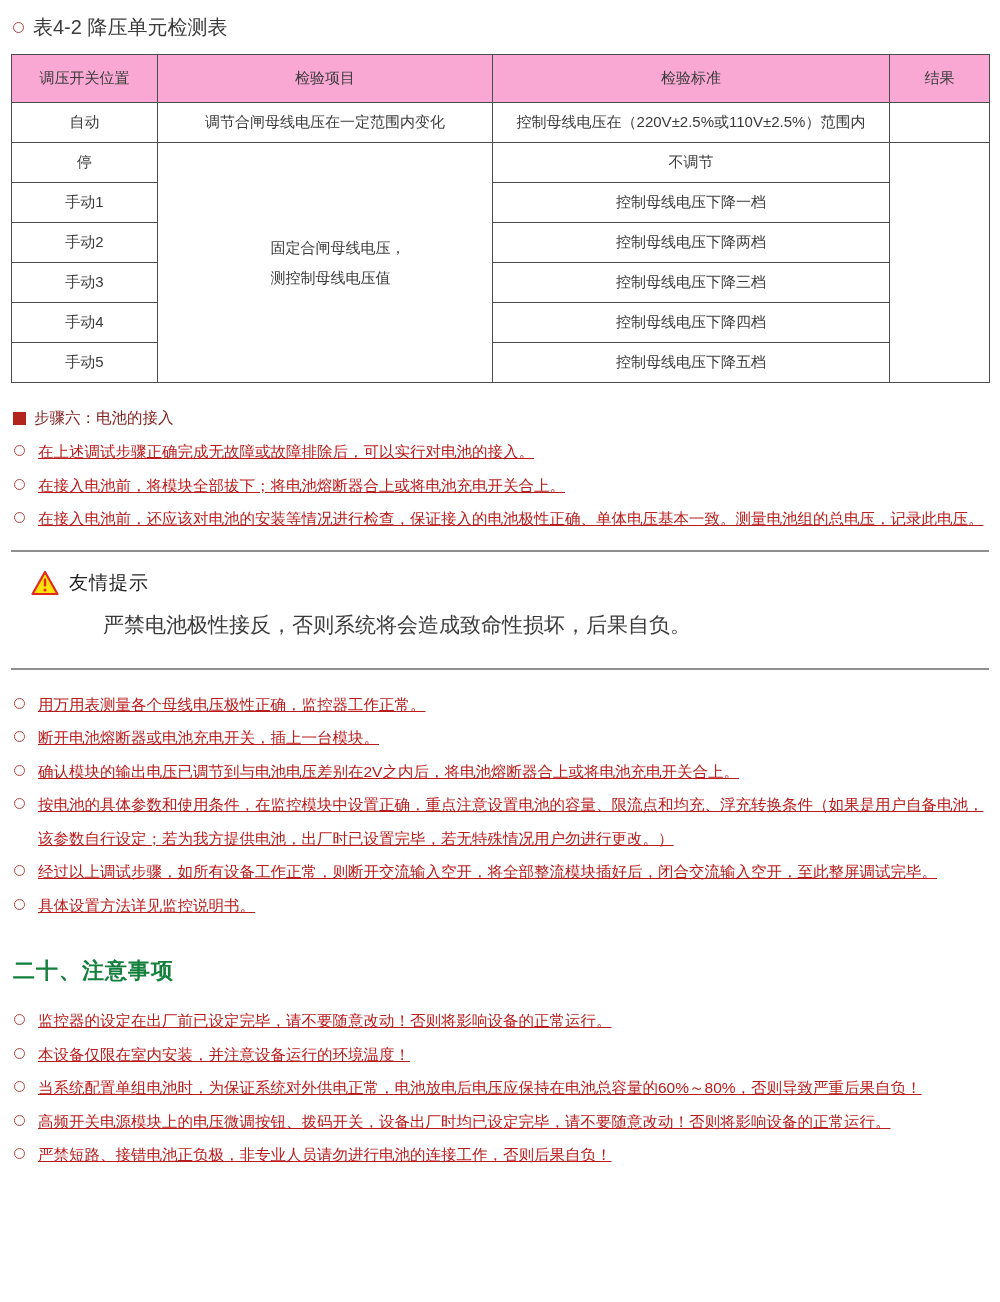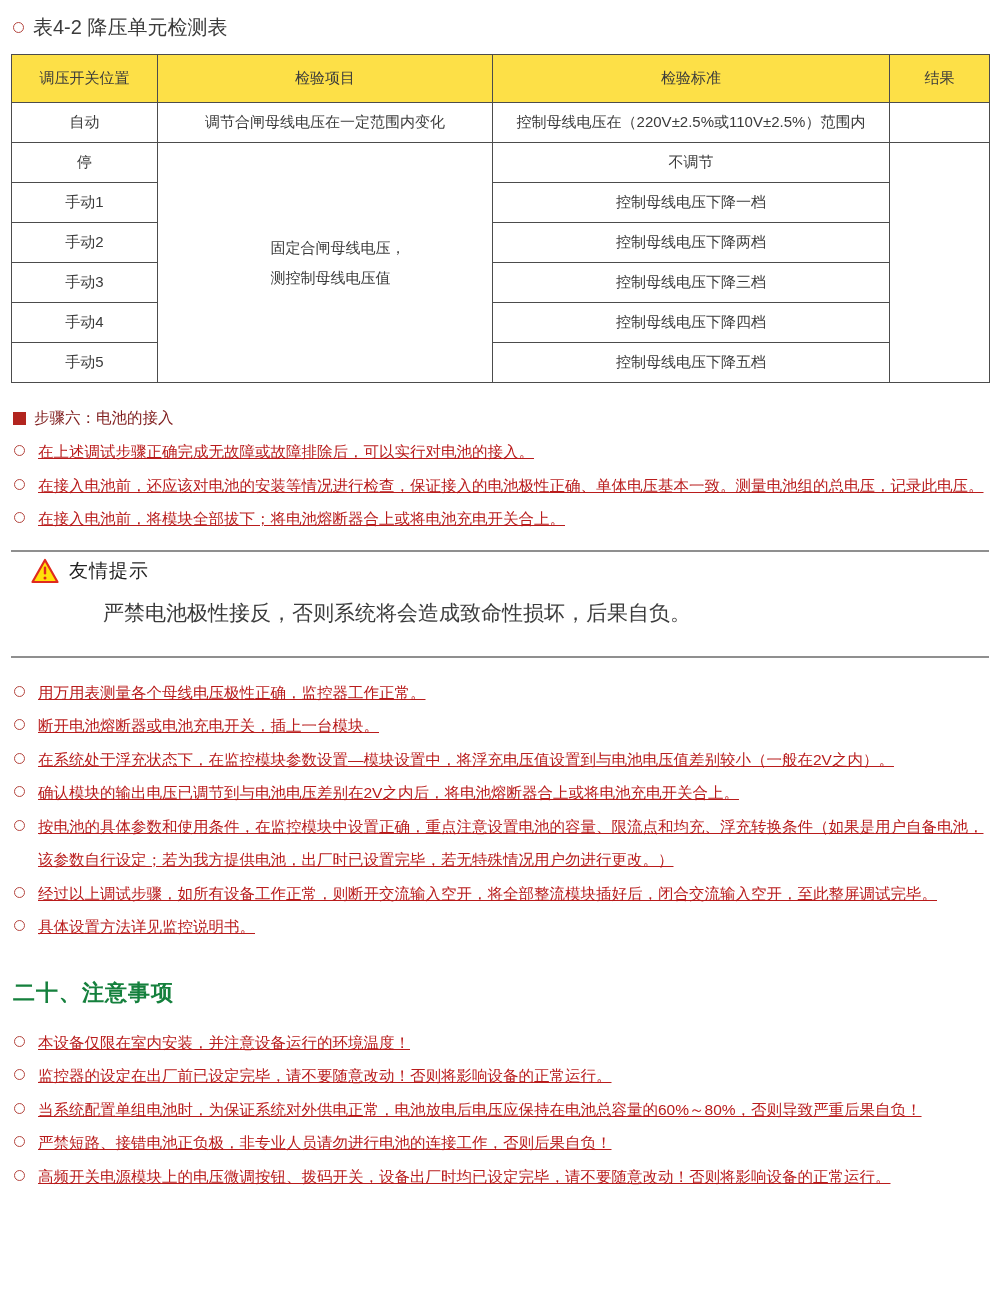--- a/index.html
+++ b/index.html
@@ -15,21 +15,21 @@
   .caption { display: flex; align-items: center; font-size: 20px; margin: 2px 0 13px 2px; }
   .ring {
     display: inline-block; width: 11px; height: 11px;
     border: 1.6px solid #b5463f; border-radius: 50%;
     margin-right: 9px; flex: 0 0 auto;
   }
 
   
   table { border-collapse: collapse; width: 978px; table-layout: fixed; }
   th, td { border: 1px solid #4c4c4c; text-align: center; font-weight: normal; font-size: 15px; color: #3b3b3b; }
-  th { background: #fde047; height: 48px; }
+  th { background: #f9a8d4; height: 48px; }
   td { height: 40px; }
   .col-pos { width: 146px; }
   .col-item { width: 335px; }
   .col-std { width: 397px; }
   .col-res { width: 100px; }
   .merged-item { line-height: 30px; }
   .merged-item .inner { display: inline-block; text-align: left; margin-left: 26px; }
 
   
   .step-heading { display: flex; align-items: center; font-size: 15.5px; margin: 25px 0 6px 2px; color: #7f1d1d; }
@@ -37,21 +37,21 @@
 
   .bullet { position: relative; padding-left: 27px; font-size: 15.5px; line-height: 33.5px; color: #b91c1c; text-decoration: underline; }
   .bullet .ringb {
     position: absolute; left: 3px; top: 10px;
     width: 11px; height: 11px; border: 1.6px solid #b5463f; border-radius: 50%;
   }
 
   .divider { border: none; border-top: 2px solid #8f8f8f; margin: 14px 0 0 0; }
 
   
-  .warning { padding: 6px 0 4px 20px; }
+  .warning { padding: 18px 0 4px 20px; }
   .warning-head { display: flex; align-items: center; }
   .warning-title { font-size: 19px; color: #222; margin-left: 10px; letter-spacing: 1px; }
   .warning-body { font-size: 21px; padding: 14px 0 10px 72px; line-height: 30px; }
 
   
   .section-heading { color: #15803d; font-size: 22px; font-weight: bold; margin: 34px 0 18px 2px; letter-spacing: 1px; }
 
   .group-mid { margin-top: 18px; }
   .group-bottom { margin-top: 0; }
 </style>
@@ -117,22 +117,22 @@
 </tbody>
   </table>
 
 <div class="step-heading">
   <span class="sq"></span>
   <span>步骤六：电池的接入</span>
 </div>
 
 <div class="group-top">
   <p class="bullet"><span class="ringb"></span><span>在上述调试步骤正确完成无故障或故障排除后，可以实行对电池的接入。</span></p>
+  <p class="bullet"><span class="ringb"></span><span>在接入电池前，将模块全部拔下；将电池熔断器合上或将电池充电开关合上。</span></p>
   <p class="bullet"><span class="ringb"></span><span>在接入电池前，还应该对电池的安装等情况进行检查，保证接入的电池极性正确、单体电压基本一致。测量电池组的总电压，记录此电压。</span></p>
-  <p class="bullet"><span class="ringb"></span><span>在接入电池前，将模块全部拔下；将电池熔断器合上或将电池充电开关合上。</span></p>
 </div>
 
 <hr class="divider">
 
 <div class="warning">
   <div class="warning-head">
     <svg width="28" height="26" viewBox="0 0 28 26">
       <path d="M14 2 L26.5 24 H1.5 Z" fill="#ffe10a" stroke="#e02a1e" stroke-width="2.2" stroke-linejoin="round"></path>
       <rect x="12.8" y="8.5" width="2.4" height="8" rx="1.2" fill="#e02a1e"></rect>
       <circle cx="14" cy="20" r="1.5" fill="#e02a1e"></circle>
@@ -140,28 +140,27 @@
     <span class="warning-title">友情提示</span>
   </div>
   <div class="warning-body">严禁电池极性接反，否则系统将会造成致命性损坏，后果自负。</div>
 </div>
 
 <hr class="divider">
 
 <div class="group-mid">
   <p class="bullet"><span class="ringb"></span><span>用万用表测量各个母线电压极性正确，监控器工作正常。</span></p>
   <p class="bullet"><span class="ringb"></span><span>断开电池熔断器或电池充电开关，插上一台模块。</span></p>
-  <p class="bullet"><span class="ringb"></span><span>在系统处于浮充状态下，在监控模块参数设置—模块设置中，将浮充电压值设置到与电池电压值差别较小（一般在2V之内）。</span></p>
   <p class="bullet"><span class="ringb"></span><span>确认模块的输出电压已调节到与电池电压差别在2V之内后，将电池熔断器合上或将电池充电开关合上。</span></p>
   <p class="bullet"><span class="ringb"></span><span>按电池的具体参数和使用条件，在监控模块中设置正确，重点注意设置电池的容量、限流点和均充、浮充转换条件（如果是用户自备电池，该参数自行设定；若为我方提供电池，出厂时已设置完毕，若无特殊情况用户勿进行更改。）</span></p>
   <p class="bullet"><span class="ringb"></span><span>经过以上调试步骤，如所有设备工作正常，则断开交流输入空开，将全部整流模块插好后，闭合交流输入空开，至此整屏调试完毕。</span></p>
   <p class="bullet"><span class="ringb"></span><span>具体设置方法详见监控说明书。</span></p>
 </div>
 
 <h2 class="section-heading">二十、注意事项</h2>
 
 <div class="group-bottom">
+  <p class="bullet"><span class="ringb"></span><span>监控器的设定在出厂前已设定完毕，请不要随意改动！否则将影响设备的正常运行。</span></p>
   <p class="bullet"><span class="ringb"></span><span>本设备仅限在室内安装，并注意设备运行的环境温度！</span></p>
-  <p class="bullet"><span class="ringb"></span><span>监控器的设定在出厂前已设定完毕，请不要随意改动！否则将影响设备的正常运行。</span></p>
   <p class="bullet"><span class="ringb"></span><span>当系统配置单组电池时，为保证系统对外供电正常，电池放电后电压应保持在电池总容量的60%～80%，否则导致严重后果自负！</span></p>
+  <p class="bullet"><span class="ringb"></span><span>高频开关电源模块上的电压微调按钮、拨码开关，设备出厂时均已设定完毕，请不要随意改动！否则将影响设备的正常运行。</span></p>
   <p class="bullet"><span class="ringb"></span><span>严禁短路、接错电池正负极，非专业人员请勿进行电池的连接工作，否则后果自负！</span></p>
-  <p class="bullet"><span class="ringb"></span><span>高频开关电源模块上的电压微调按钮、拨码开关，设备出厂时均已设定完毕，请不要随意改动！否则将影响设备的正常运行。</span></p>
 </div>
 
 </body></html>

